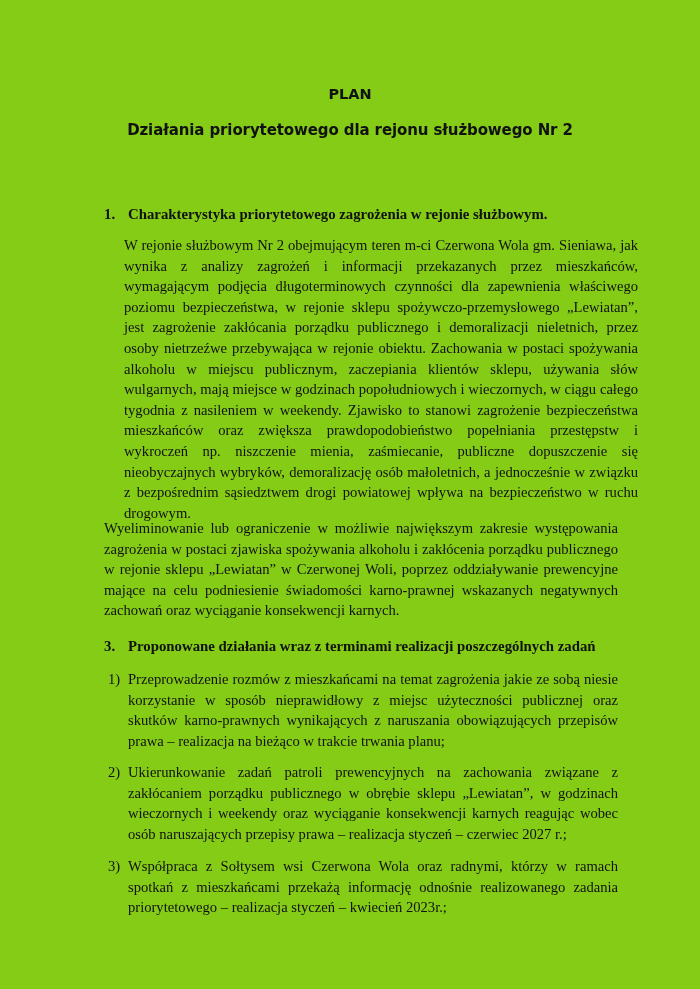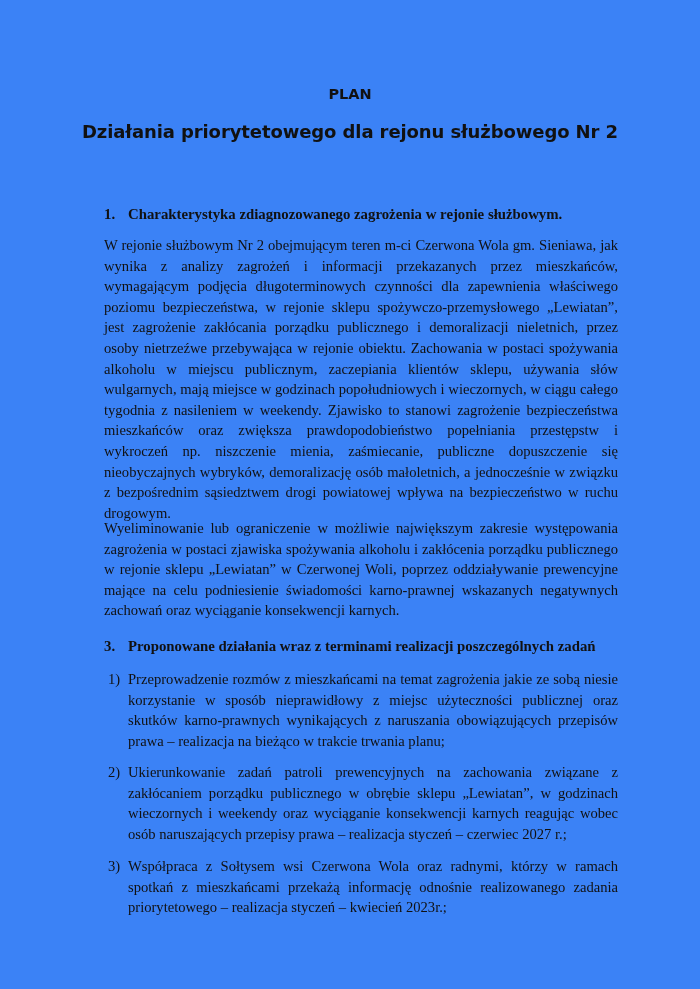--- a/index.html
+++ b/index.html
@@ -1,21 +1,21 @@
 <!DOCTYPE html>
 <html><head>
 <meta charset="utf-8">
 <style>
   html, body { margin: 0; padding: 0; background: #ffffff; }
   body { width: 700px; height: 989px; position: relative; overflow: hidden; color: #111; }
-  .page { position: absolute; left: 0; top: 0; width: 700px; height: 989px; background: #3b82f6; }
+  .page { position: absolute; left: 0; top: 0; width: 700px; height: 989px; background: #84cc16; }
   .title-block { position: absolute; left: 0; width: 700px; text-align: center;
     font-family: "DejaVu Sans", "Liberation Sans", sans-serif; font-weight: bold; color: #111; }
   .plan { top: 86px; font-size: 14.5px; }
-  .sub1 { top: 121px; font-size: 18px; }
+  .sub1 { top: 121px; font-size: 15px; }
   .sub2 { top: 145px; font-size: 15.5px; }
   .sub1, .sub2 { letter-spacing: -0.1px; }
 
   .content { position: absolute; left: 104px; width: 514px;
     font-family: "Liberation Serif", "DejaVu Serif", serif; font-size: 14.6px; line-height: 20.6px; color: #111; }
   .heading { position: absolute; left: 104px; font-family: "Liberation Serif", "DejaVu Serif", serif;
     font-weight: bold; font-size: 14.8px; color: #111; white-space: nowrap; }
   .heading .num { display: inline-block; width: 24px; }
   .para { text-align: justify; text-align-last: left; margin: 0; }
   .list { position: absolute; left: 104px; width: 514px; font-family: "Liberation Serif", "DejaVu Serif", serif;
@@ -25,23 +25,23 @@
 </style>
 </head>
 <body>
 
 <div class="page">
 
   <div class="title-block plan">PLAN</div>
   <div class="title-block sub1">Działania priorytetowego dla rejonu służbowego Nr 2</div>
 
   <div class="heading" style="top:206px;">
-    <span class="num">1.</span><span>Charakterystyka zdiagnozowanego zagrożenia w rejonie służbowym.</span>
+    <span class="num">1.</span><span>Charakterystyka priorytetowego zagrożenia w rejonie służbowym.</span>
   </div>
-  <div class="content" style="top:235px;">
+  <div class="content" style="top:235px;margin-left:20px;">
     <p class="para">W rejonie służbowym Nr 2 obejmującym teren m-ci Czerwona Wola gm. Sieniawa, jak wynika z analizy zagrożeń i informacji przekazanych przez mieszkańców, wymagającym podjęcia długoterminowych czynności dla zapewnienia właściwego poziomu bezpieczeństwa, w rejonie sklepu spożywczo-przemysłowego „Lewiatan”, jest zagrożenie zakłócania porządku publicznego i demoralizacji nieletnich, przez osoby nietrzeźwe przebywająca w rejonie obiektu. Zachowania w postaci spożywania alkoholu w miejscu publicznym, zaczepiania klientów sklepu, używania słów wulgarnych, mają miejsce w godzinach popołudniowych i wieczornych, w ciągu całego tygodnia z nasileniem w weekendy. Zjawisko to stanowi zagrożenie bezpieczeństwa mieszkańców oraz zwiększa prawdopodobieństwo popełniania przestępstw i wykroczeń np. niszczenie mienia, zaśmiecanie, publiczne dopuszczenie się nieobyczajnych wybryków, demoralizację osób małoletnich, a jednocześnie w związku z bezpośrednim sąsiedztwem drogi powiatowej wpływa na bezpieczeństwo w ruchu drogowym.</p>
   </div>
 
   <div class="content" style="top:518px;font-family:Liberation Serif, serif;">
     <p class="para">Wyeliminowanie lub ograniczenie w możliwie największym zakresie występowania zagrożenia w postaci zjawiska spożywania alkoholu i zakłócenia porządku publicznego w rejonie sklepu „Lewiatan” w Czerwonej Woli,  poprzez oddziaływanie prewencyjne mające na celu podniesienie świadomości karno-prawnej wskazanych negatywnych zachowań oraz wyciąganie konsekwencji karnych.</p>
   </div>
 
   <div class="heading" style="top:638px;">
     <span class="num">3.</span><span>Proponowane działania wraz z terminami realizacji poszczególnych zadań</span>
   </div>

